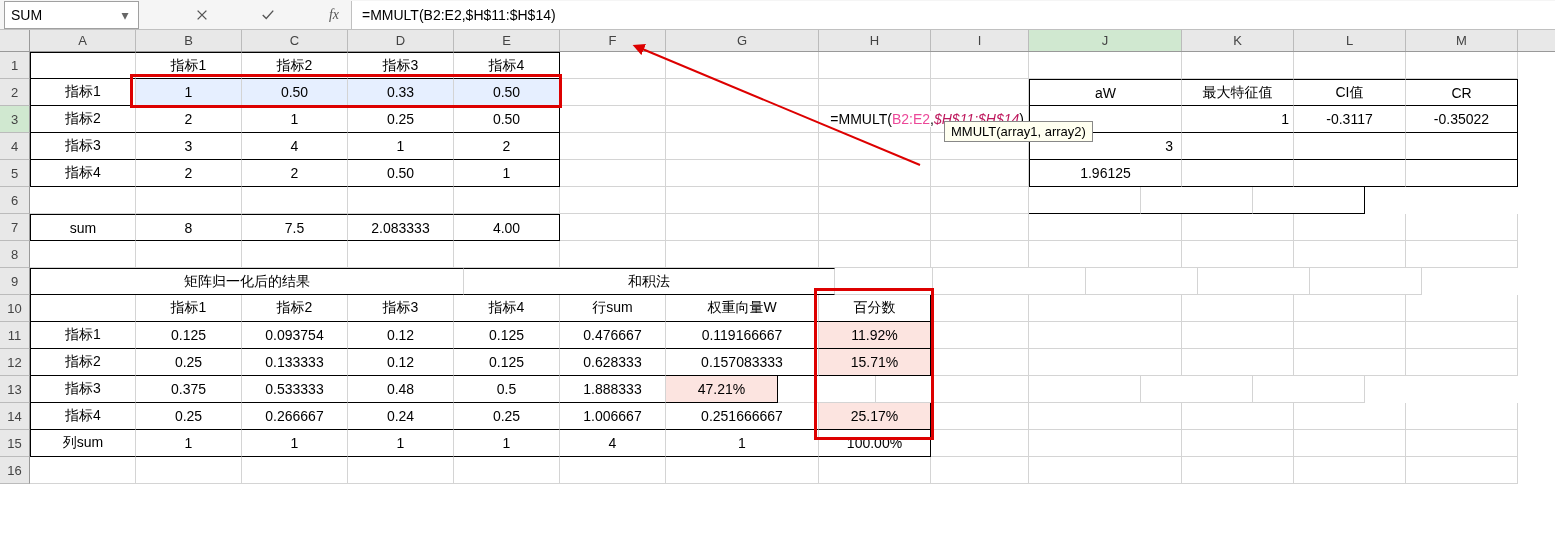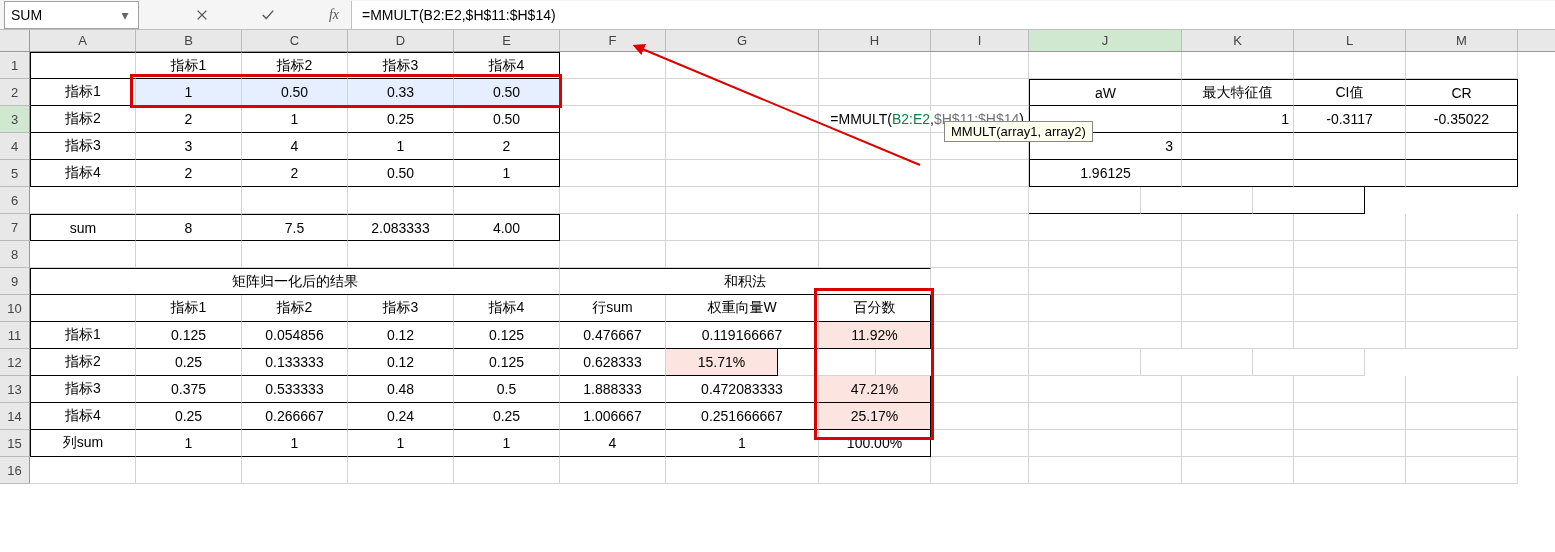--- a/index.html
+++ b/index.html
@@ -35,22 +35,22 @@
 
     .red-box { position: absolute; border: 3px solid #d00; pointer-events: none; }
     .red-box2 { position: absolute; border: 3px solid #d00; pointer-events: none; }
 
     .pink-bg { background: #fce4e0 !important; }
 
     .blue-sel { background: #e6efff !important; }
 
     .red-arrow { position: absolute; pointer-events: none; z-index: 50; }
 
-    .fm-txt .blue { color: #15803d; }
-    .fm-txt .red { color: #737373; }
+    .fm-txt .blue { color: #ec4899; }
+    .fm-txt .red { color: #be185d; font-style: italic; }
 
     .tooltip { position: absolute; background: #fffff0; border: 1px solid #888; padding: 2px 6px; font-size: 13px; z-index: 40; }
     .tooltip b { font-weight: normal; }
 
     .merge-title { justify-content: center; font-weight: normal; }
 
     .formula-editing { overflow: visible; white-space: nowrap; }
     .formula-editing span { position: relative; z-index: 30; }
   </style>
 </head>
@@ -233,21 +233,21 @@
     <div class="cell cH"></div>
     <div class="cell cI"></div>
     <div class="cell cJ"></div>
     <div class="cell cK"></div>
     <div class="cell cL"></div>
     <div class="cell cM"></div>
   </div>
 
   <div class="row">
     <div class="row-header">9</div>
-    <div class="cell bt bl bb merge-title" style="width:530px">矩阵归一化后的结果</div>
+    <div class="cell bt bl bb merge-title" style="width:434px">矩阵归一化后的结果</div>
     <div class="cell bt bb merge-title" style="width:371px">和积法</div>
     <div class="cell cI"></div>
     <div class="cell cJ"></div>
     <div class="cell cK"></div>
     <div class="cell cL"></div>
     <div class="cell cM"></div>
   </div>
 
   <div class="row">
     <div class="row-header">10</div>
@@ -263,56 +263,56 @@
     <div class="cell cJ"></div>
     <div class="cell cK"></div>
     <div class="cell cL"></div>
     <div class="cell cM"></div>
   </div>
 
   <div class="row">
     <div class="row-header">11</div>
     <div class="cell cA bl bb">指标1</div>
     <div class="cell cB bb">0.125</div>
-    <div class="cell cC bb">0.054856</div>
+    <div class="cell cC bb">0.093754</div>
     <div class="cell cD bb">0.12</div>
     <div class="cell cE bb">0.125</div>
     <div class="cell cF bb">0.476667</div>
     <div class="cell cG bb">0.119166667</div>
     <div class="cell cH bb br pink-bg">11.92%</div>
     <div class="cell cI"></div>
     <div class="cell cJ"></div>
     <div class="cell cK"></div>
     <div class="cell cL"></div>
     <div class="cell cM"></div>
   </div>
   <div class="row">
     <div class="row-header">12</div>
     <div class="cell cA bl bb">指标2</div>
     <div class="cell cB bb">0.25</div>
     <div class="cell cC bb">0.133333</div>
     <div class="cell cD bb">0.12</div>
     <div class="cell cE bb">0.125</div>
     <div class="cell cF bb">0.628333</div>
+    <div class="cell cG bb">0.157083333</div>
     <div class="cell cH bb br pink-bg">15.71%</div>
     <div class="cell cI"></div>
     <div class="cell cJ"></div>
     <div class="cell cK"></div>
     <div class="cell cL"></div>
     <div class="cell cM"></div>
   </div>
   <div class="row">
     <div class="row-header">13</div>
     <div class="cell cA bl bb">指标3</div>
     <div class="cell cB bb">0.375</div>
     <div class="cell cC bb">0.533333</div>
     <div class="cell cD bb">0.48</div>
     <div class="cell cE bb">0.5</div>
     <div class="cell cF bb">1.888333</div>
-    <div class="cell cG bb">0.472083333</div>
     <div class="cell cH bb br pink-bg">47.21%</div>
     <div class="cell cI"></div>
     <div class="cell cJ"></div>
     <div class="cell cK"></div>
     <div class="cell cL"></div>
     <div class="cell cM"></div>
   </div>
   <div class="row">
     <div class="row-header">14</div>
     <div class="cell cA bl bb">指标4</div>

